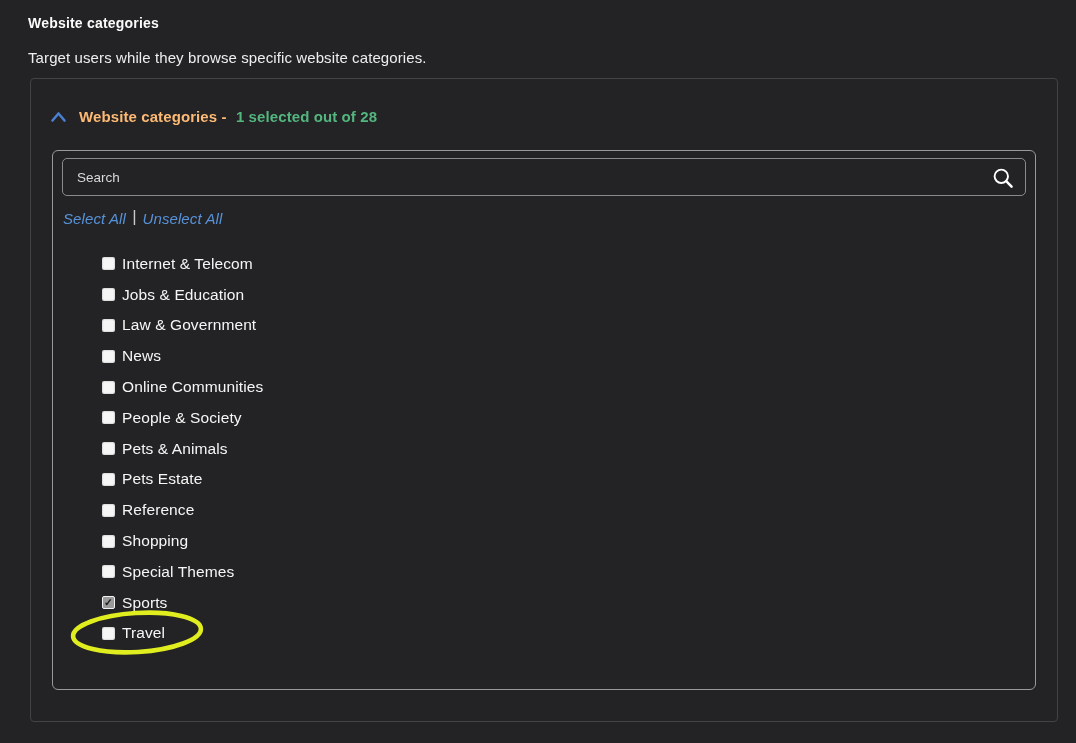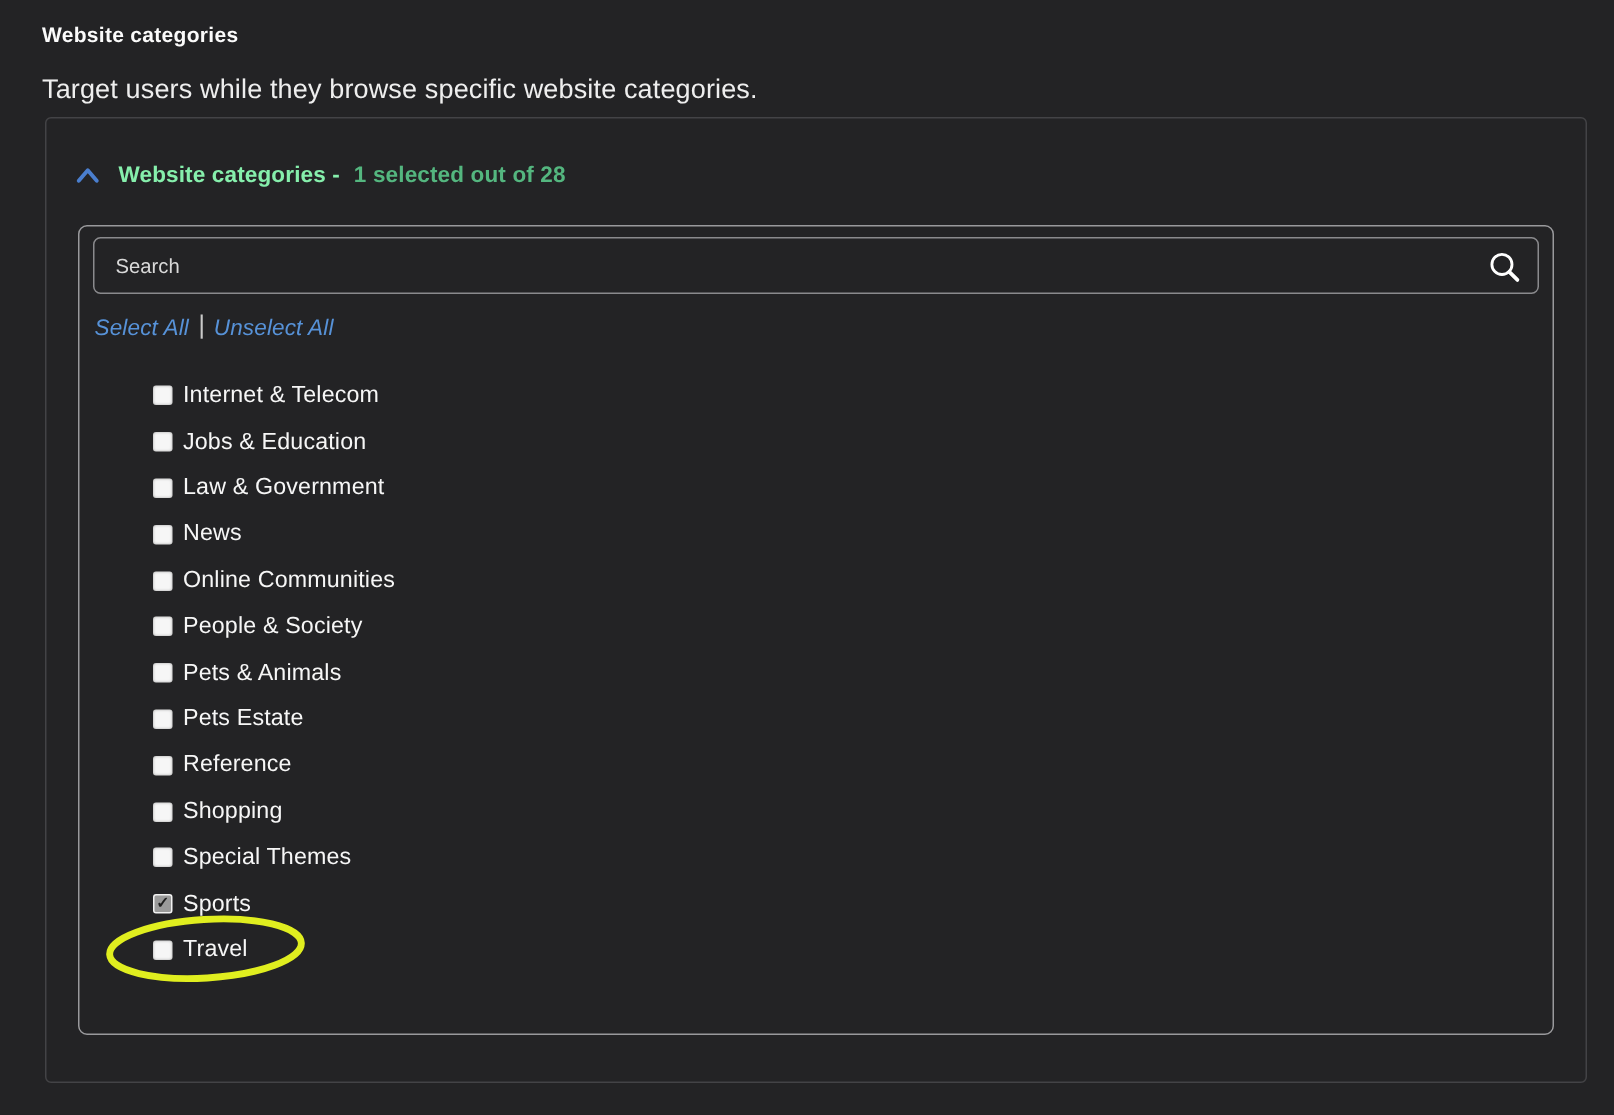--- a/index.html
+++ b/index.html
@@ -10,34 +10,34 @@
     color: #f2f2f2;
     font-family: "Liberation Sans", sans-serif;
     overflow: hidden;
   }
   .page-title {
     position: absolute; left: 28px; top: 15px;
     font-size: 14px; font-weight: 700; letter-spacing: .2px; color: #fbfbfb;
   }
   .page-subtitle {
     position: absolute; left: 28px; top: 49px;
-    font-size: 18px; font-weight: 400; color: #eeeeee; letter-spacing: .1px;
+    font-size: 15px; font-weight: 400; color: #eeeeee; letter-spacing: .1px;
   }
   .outer-panel {
     position: absolute; left: 30px; top: 78px;
     width: 1028px; height: 644px;
     border: 1px solid #434346; border-radius: 4px;
   }
   .panel-header {
     position: absolute; left: 19px; top: 29px;
     display: flex; align-items: center; cursor: pointer;
   }
   .chevron-wrap { width: 17px; height: 15px; display: flex; align-items: center; justify-content: center; }
   .panel-header-text { margin-left: 12px; font-size: 15px; font-weight: 700; letter-spacing: .1px; }
-  .panel-header-text .label { color: #86efac; }
+  .panel-header-text .label { color: #fdba74; }
   .panel-header-text .status { color: #54b67f; margin-left: 5px; }
   .inner-panel {
     position: absolute; left: 21px; top: 71px;
     width: 984px; height: 540px;
     border: 1px solid #99999c; border-radius: 6px;
     background: transparent;
   }
   .search-box {
     position: absolute; left: 9px; top: 7px;
     width: 964px; height: 38px;

